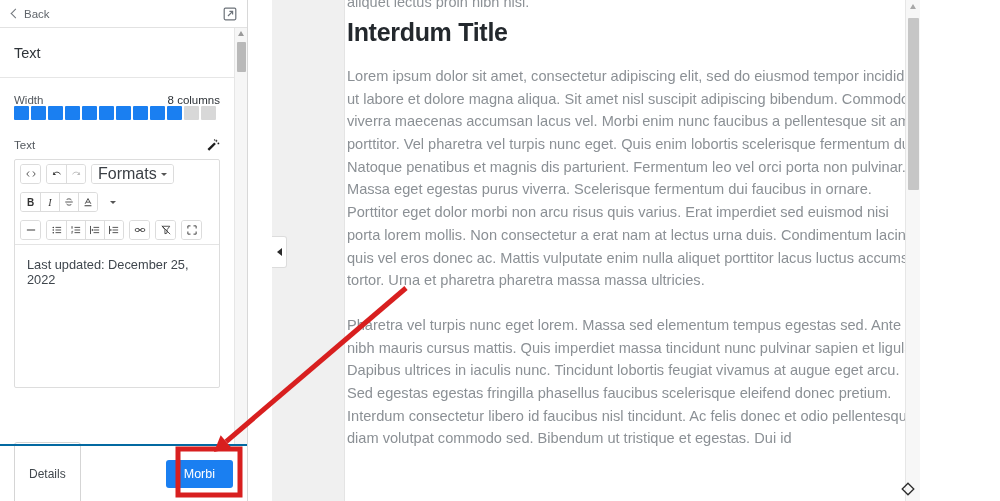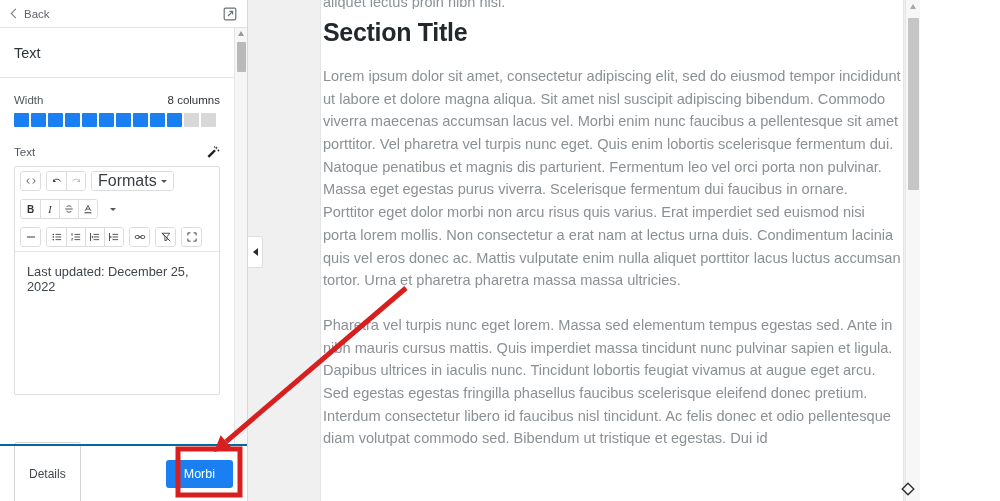--- a/index.html
+++ b/index.html
@@ -2,21 +2,21 @@
 <html><head>
 <meta charset="utf-8">
 <style>
   html,body{margin:0;padding:0;}
   body{
     width:1000px;height:501px;overflow:hidden;
     background:#ffffff;
     font-family:"Liberation Sans", sans-serif;
     -webkit-font-smoothing:antialiased;
   }
-  #app{position:relative;width:920px;height:501px;display:flex;}
+  #app{position:relative;width:920px;height:501px;display:flex;gap:24px;}
 
   
   .sidebar{
     position:relative;
     width:248px;height:501px;
     background:#ffffff;
     border-right:1px solid #d8d8d8;
     box-sizing:border-box;
     display:flex;flex-direction:column;
     flex:0 0 248px;
@@ -59,21 +59,21 @@
     display:flex;align-items:center;
     padding:0 14px;
     box-sizing:border-box;
     border-bottom:1px solid #e6e6e6;
     font-size:14.5px;color:#2e3338;
   }
 
   .width-block{padding:16px 14px 0 14px;}
   .width-head{
     display:flex;justify-content:space-between;align-items:baseline;
-    font-size:11.5px;color:#53585e;margin-bottom:7px;
+    font-size:11.5px;color:#53585e;
   }
   .width-head .val{font-size:11.5px;color:#2e3338;}
   .col-bar{display:flex;gap:2px;}
   .col-cell{
     width:15px;height:14px;background:#d8d8d8;border-radius:1px;cursor:pointer;
   }
   .col-cell.on{background:#1a7ff1;}
 
   .text-block{padding:18px 14px 0 14px;}
   .text-block-head{
@@ -428,21 +428,21 @@
         <button class="btn-save">Morbi</button>
       </div>
     </div>
   </div>
 
   <div class="main">
 
     <div class="page-sheet">
       <div class="sheet-inner">
         <p class="cut-line">aliquet lectus proin nibh nisl.</p>
-        <h2 class="sec-h2">Section Title</h2>
+        <h2 class="sec-h2">Interdum Title</h2>
         <p class="body-p">Lorem ipsum dolor sit amet, consectetur adipiscing elit, sed do eiusmod tempor incididunt ut labore et dolore magna aliqua. Sit amet nisl suscipit adipiscing bibendum. Commodo viverra maecenas accumsan lacus vel. Morbi enim nunc faucibus a pellentesque sit amet porttitor. Vel pharetra vel turpis nunc eget. Quis enim lobortis scelerisque fermentum dui. Natoque penatibus et magnis dis parturient. Fermentum leo vel orci porta non pulvinar. Massa eget egestas purus viverra. Scelerisque fermentum dui faucibus in ornare. Porttitor eget dolor morbi non arcu risus quis varius. Erat imperdiet sed euismod nisi porta lorem mollis. Non consectetur a erat nam at lectus urna duis. Condimentum lacinia quis vel eros donec ac. Mattis vulputate enim nulla aliquet porttitor lacus luctus accumsan tortor. Urna et pharetra pharetra massa massa ultricies.</p>
         <p class="body-p">Pharetra vel turpis nunc eget lorem. Massa sed elementum tempus egestas sed. Ante in nibh mauris cursus mattis. Quis imperdiet massa tincidunt nunc pulvinar sapien et ligula. Dapibus ultrices in iaculis nunc. Tincidunt lobortis feugiat vivamus at augue eget arcu. Sed egestas egestas fringilla phasellus faucibus scelerisque eleifend donec pretium. Interdum consectetur libero id faucibus nisl tincidunt. Ac felis donec et odio pellentesque diam volutpat commodo sed. Bibendum ut tristique et egestas. Dui id</p>
       </div>
     </div>
 
     <div class="collapse-tab">
       <span class="collapse-tri"></span>
     </div>
 
     <div class="main-scrollbar">

